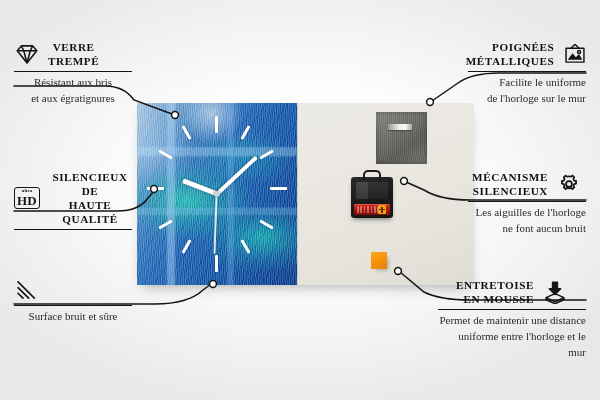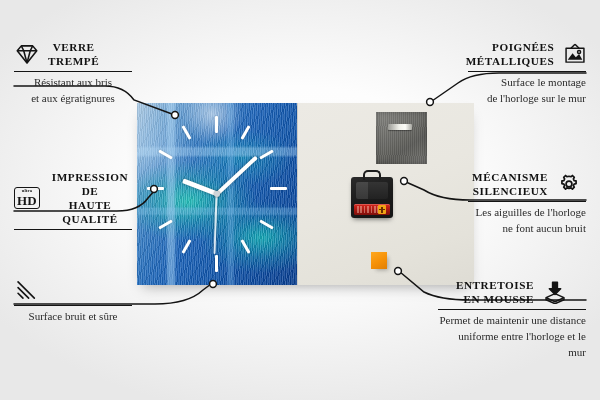--- a/index.html
+++ b/index.html
@@ -266,21 +266,21 @@
     <div class="co-desc">Résistant aux bris
 et aux égratignures</div>
   </div>
 
   <div class="callout left" style="left:14px; top:170px; width:118px;">
     <div class="co-head">
       <span class="ico-hd">
         <span class="u">ultra</span>
         <span class="h">HD</span>
       </span>
-      <span class="co-title">IMPRESSION DE
+      <span class="co-title">SILENCIEUX DE
 HAUTE QUALITÉ</span>
     </div>
     <div class="co-rule" style="width:118px;"></div>
   </div>
 
   <div class="callout left" style="left:14px; top:278px; width:118px;">
     <div class="co-head">
       <span class="ico">
         <svg viewBox="0 0 32 28">
             <g stroke="#141414" stroke-width="2" stroke-linecap="round">
@@ -304,21 +304,21 @@
             <g fill="none" stroke="#141414" stroke-width="1.8" stroke-linejoin="round">
           <path d="M16 2 L11 7 M16 2 L21 7"></path>
           <rect x="5" y="7" width="22" height="17"></rect>
           <path d="M7 21 L13 13 L17 18 L21 14 L25 21 Z" fill="#141414" stroke="none"></path>
           <circle cx="21" cy="11.5" r="1.9"></circle>
         </g>
           </svg>
       </span>
     </div>
     <div class="co-rule" style="width:118px;"></div>
-    <div class="co-desc">Surface le montage
+    <div class="co-desc">Facilite le uniforme
 de l'horloge sur le mur</div>
   </div>
 
   <div class="callout right" style="left:468px; top:170px; width:118px;">
     <div class="co-head">
       <span class="co-title">MÉCANISME
 SILENCIEUX</span>
       <span class="ico">
         <svg viewBox="0 0 32 28">
             <g fill="none" stroke="#141414" stroke-width="2.1" stroke-linejoin="round" stroke-linecap="round">

